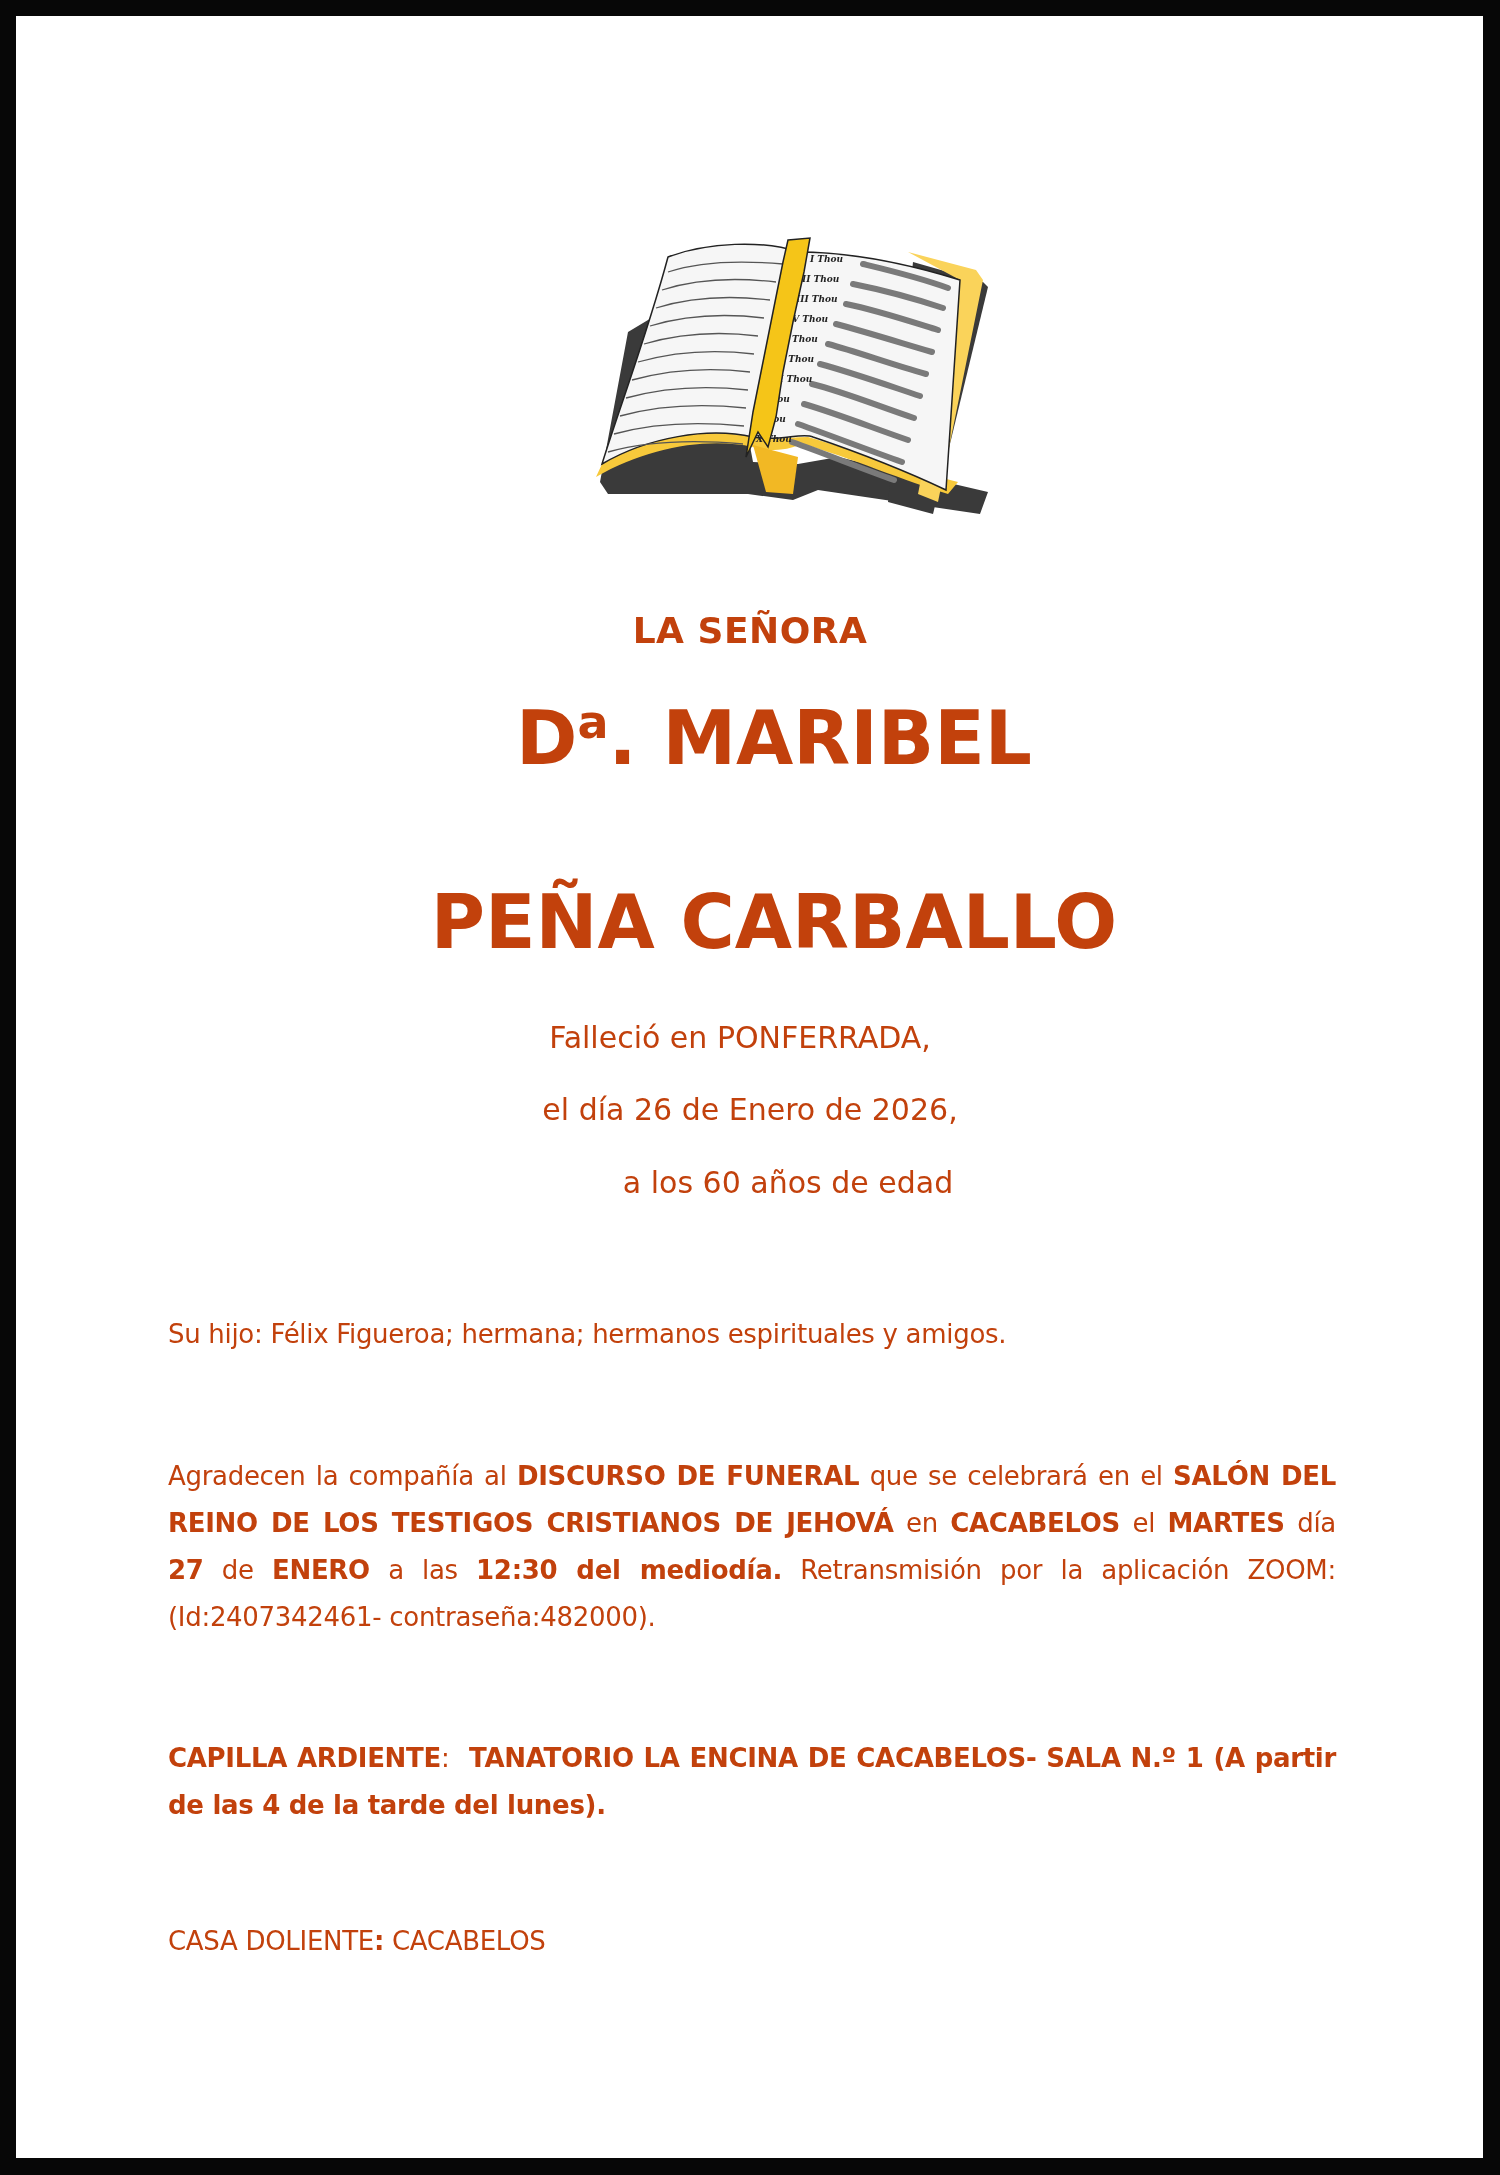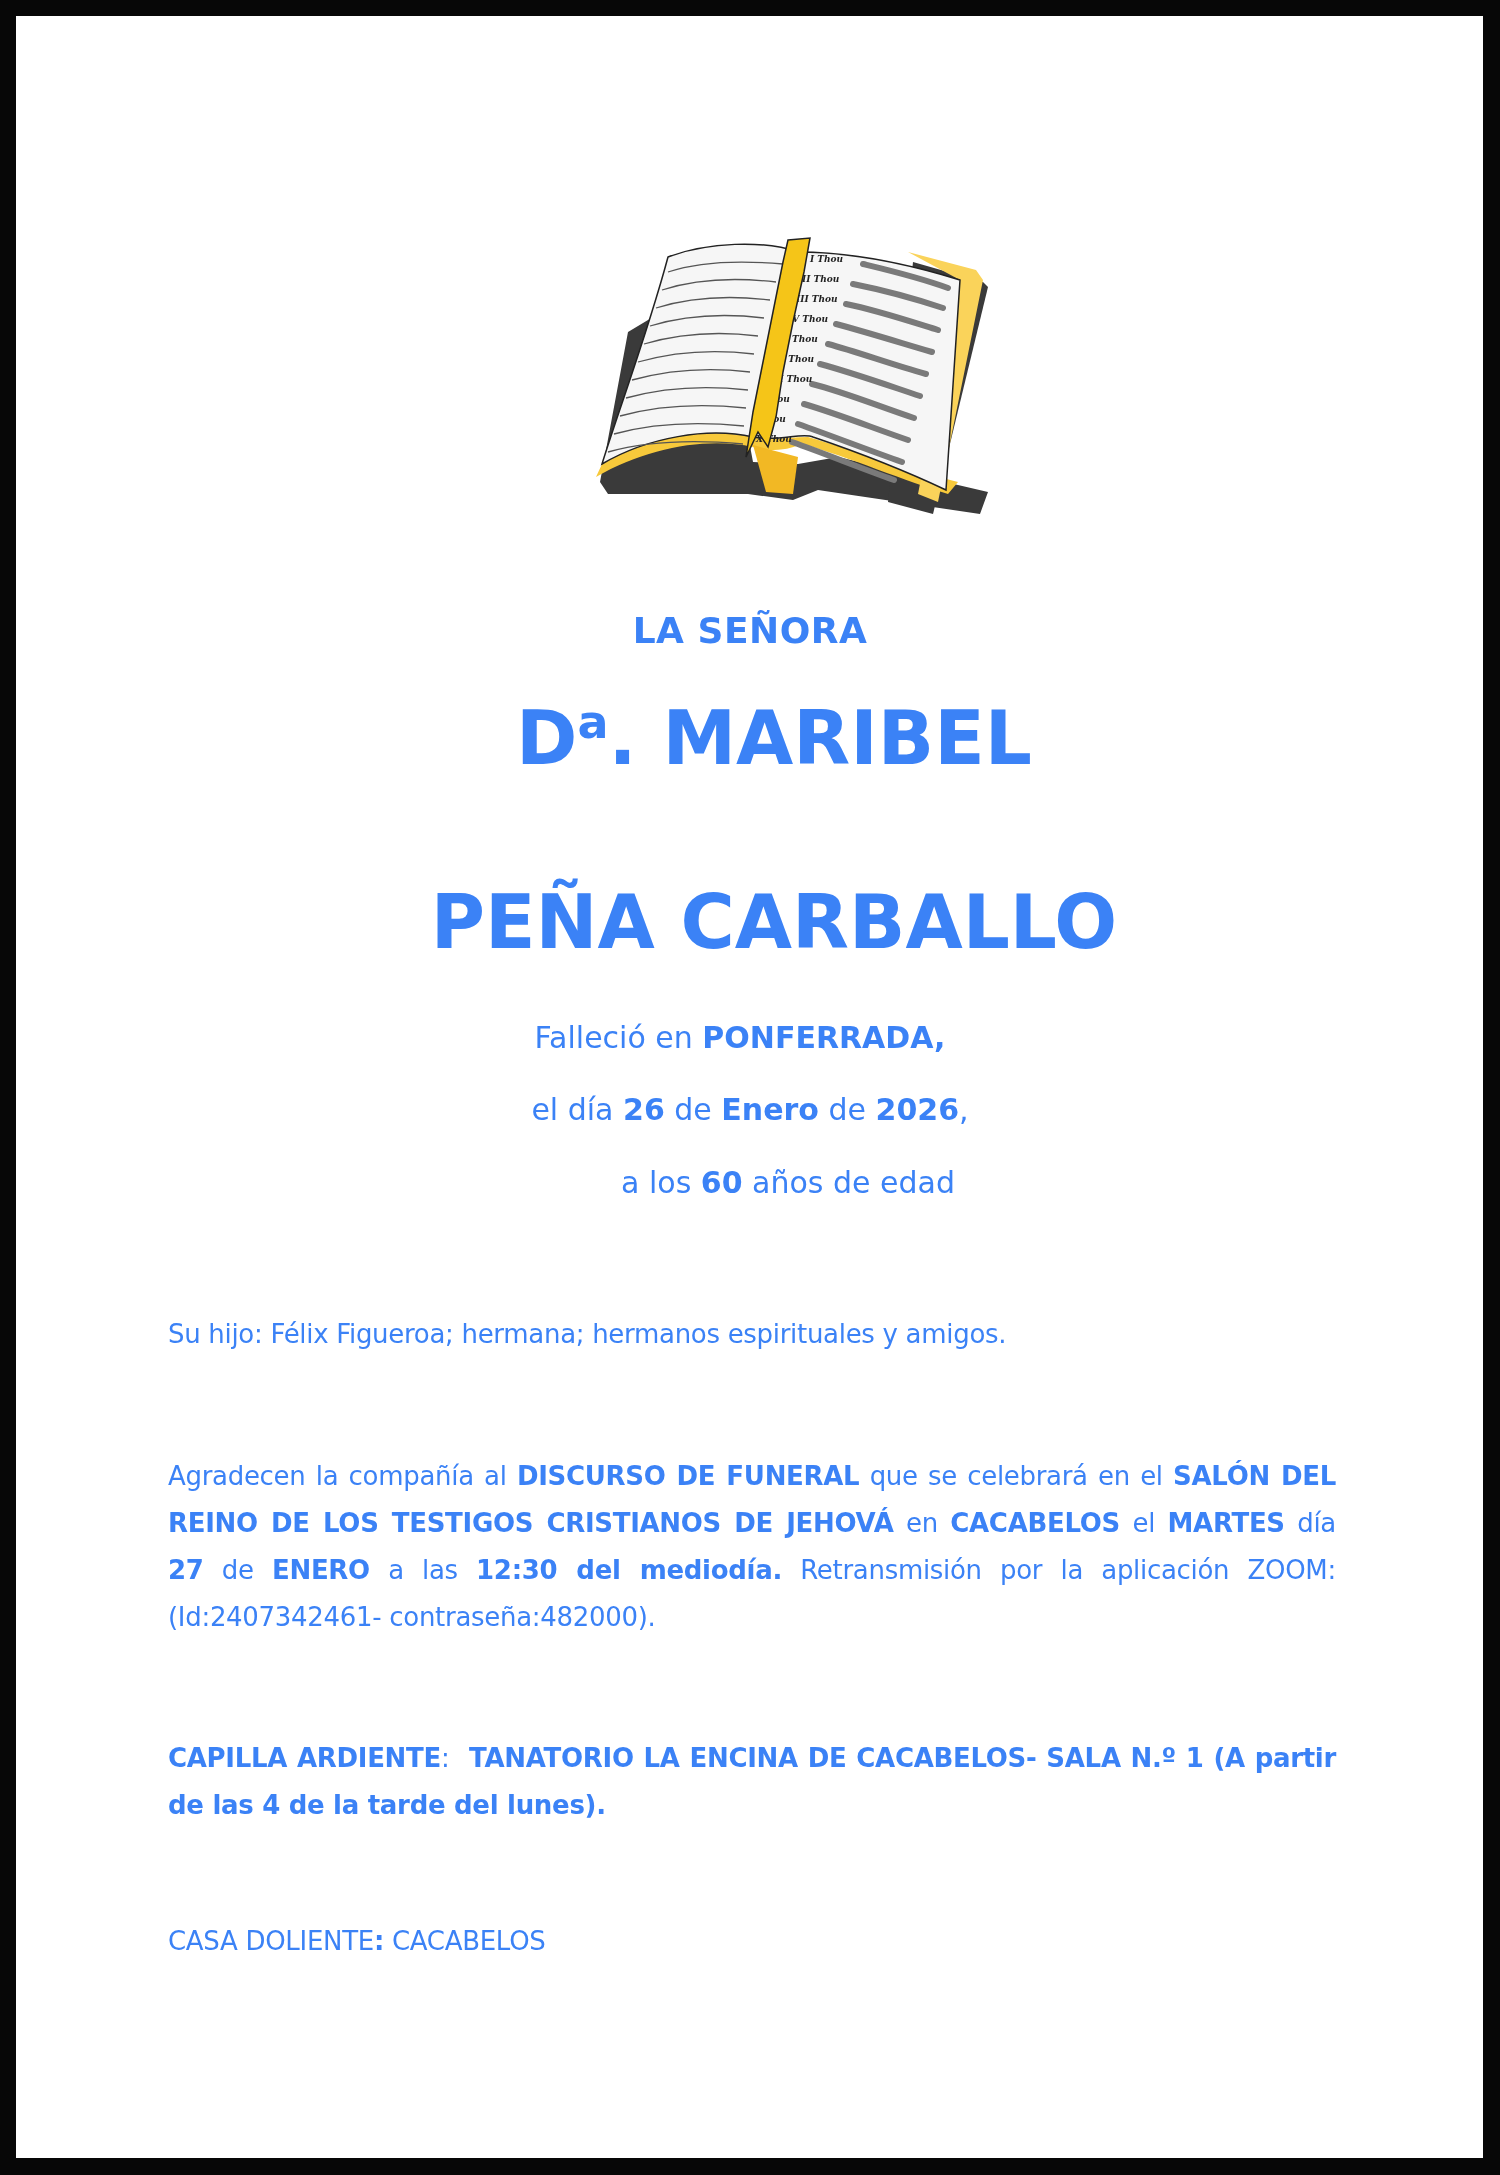--- a/index.html
+++ b/index.html
@@ -4,34 +4,34 @@
   <style>
     html, body { margin: 0; padding: 0; background: #ffffff; }
     body { width: 1500px; height: 2175px; position: relative; overflow: hidden; }
     .frame {
       position: absolute; left: 0; top: 0;
       width: 1500px; height: 2175px; box-sizing: border-box;
       border-style: solid; border-color: #070707;
       border-width: 16px 17px 17px 16px;
       background: #ffffff;
     }
-    .page { position: absolute; left: 0; top: 0; width: 1500px; height: 2175px; font-family: "DejaVu Sans", sans-serif; color: #3b82f6; }
+    .page { position: absolute; left: 0; top: 0; width: 1500px; height: 2175px; font-family: "DejaVu Sans", sans-serif; color: #c2410c; }
     .book { position: absolute; left: 588px; top: 232px; width: 405px; height: 282px; }
     .center { position: absolute; left: 0; width: 1500px; text-align: center; white-space: nowrap; }
     .intro { top: 610px; font-size: 36px; font-weight: bold; letter-spacing: 0.5px; }
     .name { font-size: 74px; font-weight: bold; line-height: 92px; letter-spacing: 0px; padding-left: 24px; }
     .name1 { top: 692px; }
     .name2 { top: 784px; }
     .name3 { top: 876px; }
     .sup { font-size: 46px; vertical-align: 26px; line-height: 0; }
     .info { font-size: 30px; }
     .info1 { top: 1020px; left: -10px; }
     .info2 { top: 1092px; left: 0px; }
     .info3 { top: 1165px; left: 38px; }
-    .info b { font-weight: bold; margin-top: 32px; }
+    .info b { font-weight: normal; margin-top: 32px; }
     .para {
       position: absolute; left: 168px; width: 1168px;
       font-size: 26px; line-height: 47px; text-align: justify; letter-spacing: -0.3px;
     }
     .para b { font-weight: bold; }
     .p1 { top: 1311px; }
     .p2 { top: 1453px; }
     .p3 { top: 1735px; font-weight: bold; }
     .p3 .thin { font-weight: normal; }
     .p4 { top: 1918px; text-align: left; }

